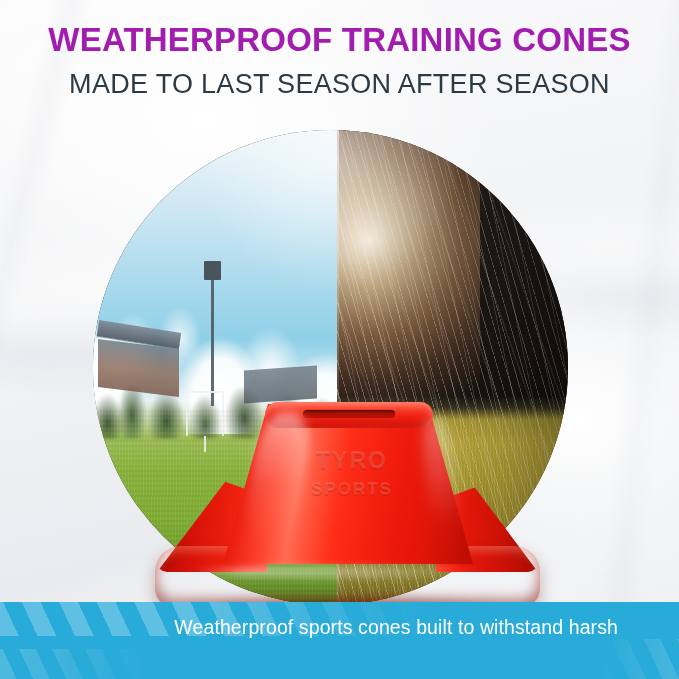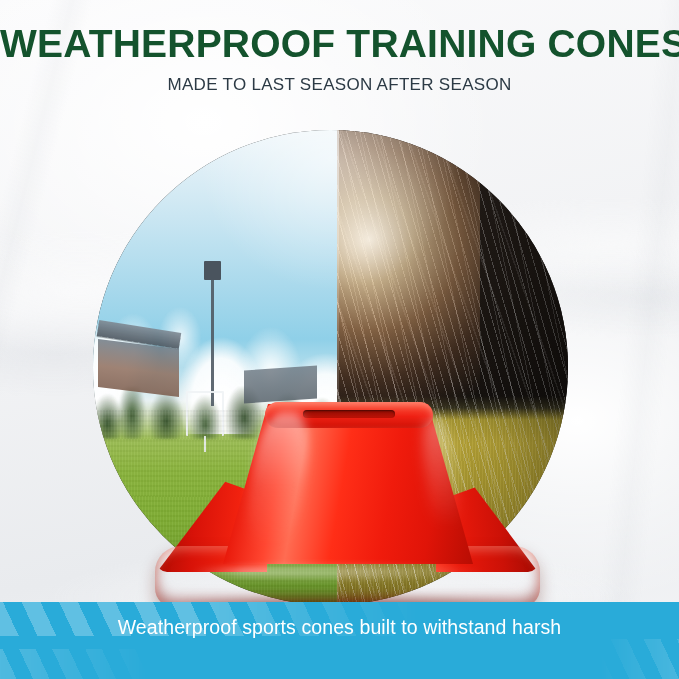--- a/index.html
+++ b/index.html
@@ -46,30 +46,30 @@
   }
 
   
   .head-wrap {
     position: absolute;
     left: 0; right: 0; top: 21px;
     text-align: center;
   }
   .title {
     margin: 0;
-    font-size: 39px;
+    font-size: 33px;
     font-weight: 700;
     letter-spacing: .2px;
-    color: #14532d;
+    color: #a21caf;
     line-height: 1.18;
     white-space: nowrap;
   }
   .subtitle {
     margin: 8px 0 0 0;
-    font-size: 17px;
+    font-size: 27px;
     font-weight: 400;
     letter-spacing: .3px;
     color: #2c3a45;
     line-height: 1.2;
     white-space: nowrap;
   }
 
   
   .circle {
     position: absolute;
@@ -428,26 +428,26 @@
     width: 90px; height: 46px;
     background: repeating-linear-gradient(65deg,
       rgba(255,255,255,.17) 0px, rgba(255,255,255,.17) 15px,
       rgba(255,255,255,0) 15px, rgba(255,255,255,0) 30px);
     -webkit-mask-image: linear-gradient(270deg, #000 0%, rgba(0,0,0,0) 100%);
     mask-image: linear-gradient(270deg, #000 0%, rgba(0,0,0,0) 100%);
   }
   .banner-text {
     position: absolute;
     left: 0; right: 0; top: 13px;
-    text-align: center;
+    text-align: right;
     color: #ffffff;
     font-size: 19.5px;
     line-height: 1.32;
     letter-spacing: .1px;
-    padding: 0 48px;
+    padding: 0 61px;
     box-sizing: border-box;
   }
   .banner-text span { display: block; white-space: nowrap; }
 </style>
 </head>
 <body>
 
 <div id="stage">
 
   <div class="bg-base"></div>
@@ -488,20 +488,24 @@
     <div class="cone-shadow"></div>
     <div class="cone-left-wing"></div>
     <div class="cone-right-wing"></div>
     <div class="cone-base"></div>
     <div class="cone-body"></div>
     <div class="cone-body-top"></div>
     <div class="cone-slot"></div>
     <div class="cone-gloss-a"></div>
     <div class="cone-gloss-b"></div>
     <div class="cone-gloss-base"></div>
+    <div class="cone-emboss">
+      <span class="emboss-line emboss-1">TYRO</span>
+      <span class="emboss-line emboss-2">SPORTS</span>
+    </div>
   </div>
 
   <div class="banner">
     <div class="banner-stripes"></div>
     <div class="banner-stripes-low"></div>
     <div class="banner-stripes-right"></div>
     <div class="banner-text">
       <span>Weatherproof sports cones built to withstand harsh</span>
     </div>
   </div>

